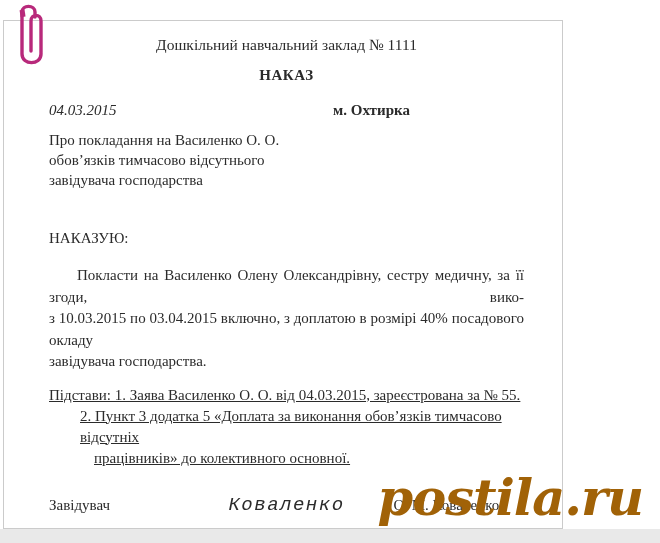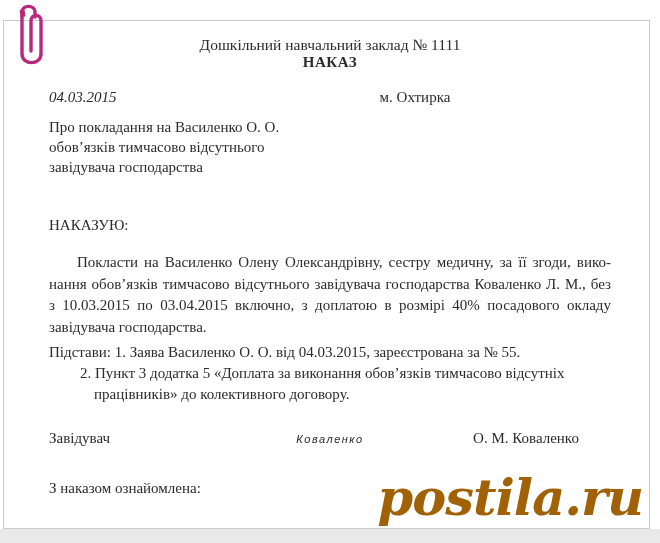--- a/index.html
+++ b/index.html
@@ -9,51 +9,51 @@
     font-family: "Liberation Serif", "DejaVu Serif", serif;
     overflow: hidden;
   }
   .stage { position: relative; width: 660px; height: 543px; }
   .bottom-strip {
     position: absolute; left: 0; right: 0; bottom: 0; height: 14px;
     background: #e9e9e9;
   }
   .doc {
     position: absolute; left: 3px; top: 20px;
-    width: 647px; height: 509px;
+    width: 560px; height: 509px;
     background: #ffffff;
     border: 1px solid #cbcbcb;
     color: #2b2b2b;
     font-size: 15px;
     padding: 0 38px 0 45px;
   }
   .org-name { text-align: center; margin-top: 15px; font-size: 15.5px; }
-  .doc-type { text-align: center; font-weight: bold; letter-spacing: .5px; }
+  .doc-type { text-align: center; margin-top: 13px; font-weight: bold; letter-spacing: .5px; }
   .meta-row { display: flex; align-items: baseline; margin-top: 18px; }
   .meta-row .date { font-style: italic; width: 170px; }
-  .meta-row .city { flex: 1; text-align: center; }
+  .meta-row .city { flex: 1; text-align: center; font-weight: bold; }
   .meta-row .num { width: 170px; text-align: right; }
   .subject { margin-top: 11px; line-height: 20px; }
   .order-word { margin-top: 40px; }
   .body-par { margin-top: 18px; line-height: 21.5px; }
   .jline { text-align: justify; text-align-last: justify; }
   .jline.first { text-indent: 28px; margin-top: 7px; }
   .jline.last { text-align: center; text-align-last: left; }
-  .grounds { margin-top: 4px; line-height: 21px; }
+  .grounds { margin-top: 12px; line-height: 21px; text-decoration: underline; }
   .grounds .g2 { padding-left: 31px; }
   .grounds .g3 { padding-left: 45px; }
   .sig-row { display: flex; align-items: baseline; margin-top: 25px; gap: 24px; }
   .sig-row .pos { width: 170px; }
   .sig-row .script { flex: 1; text-align: center; }
   .sig-row .name { width: 170px; text-align: center; }
   .script {
-    font-family: Liberation Sans, sans-serif;
+    font-family: Liberation Mono, monospace;
     font-style: italic;
     letter-spacing: 1.5px;
-    font-size: 11px;
+    font-size: 19px;
   }
   .ack { margin-top: 33px; }
   .paperclip {
     position: absolute; left: 9px; top: 2px; z-index: 3;
   }
   .watermark {
     position: absolute; right: 17px; bottom: 20px; z-index: 2;
     font-family: "DejaVu Serif", serif;
     font-style: italic; font-weight: bold;
     font-size: 51px; line-height: 1;
@@ -82,29 +82,28 @@
     <div class="subject">
       <div>Про покладання на Василенко О. О.</div>
       <div>обов’язків тимчасово відсутнього</div>
       <div>завідувача господарства</div>
     </div>
 
     <div class="order-word">НАКАЗУЮ:</div>
 
     <div class="body-par">
       <div class="jline first">Покласти на Василенко Олену Олександрівну, сестру медичну, за її згоди, вико-</div>
-      <div class="jline">нання обов’язків тимчасово відсутнього завідувача господарства Коваленко Л. М., без</div>
       <div class="jline">з 10.03.2015 по 03.04.2015 включно, з доплатою в розмірі 40% посадового окладу</div>
       <div class="jline last">завідувача господарства.</div>
     </div>
 
     <div class="grounds">
       <div class="g1">Підстави: 1. Заява Василенко О. О. від 04.03.2015, зареєстрована за № 55.</div>
       <div class="g2">2. Пункт 3 додатка 5 «Доплата за виконання обов’язків тимчасово відсутніх</div>
-      <div class="g3">працівників» до колективного договору.</div>
+      <div class="g3">працівників» до колективного основної.</div>
     </div>
 
     <div class="sig-row">
       <span class="pos">Завідувач</span>
       <span class="script">Коваленко</span>
       <span class="name">О. М. Коваленко</span>
     </div>
 
     <div class="ack">З наказом ознайомлена:</div>
 

